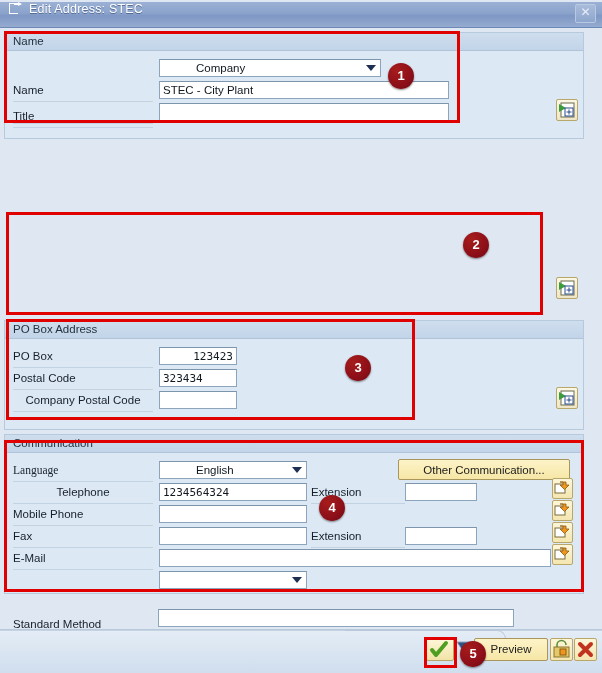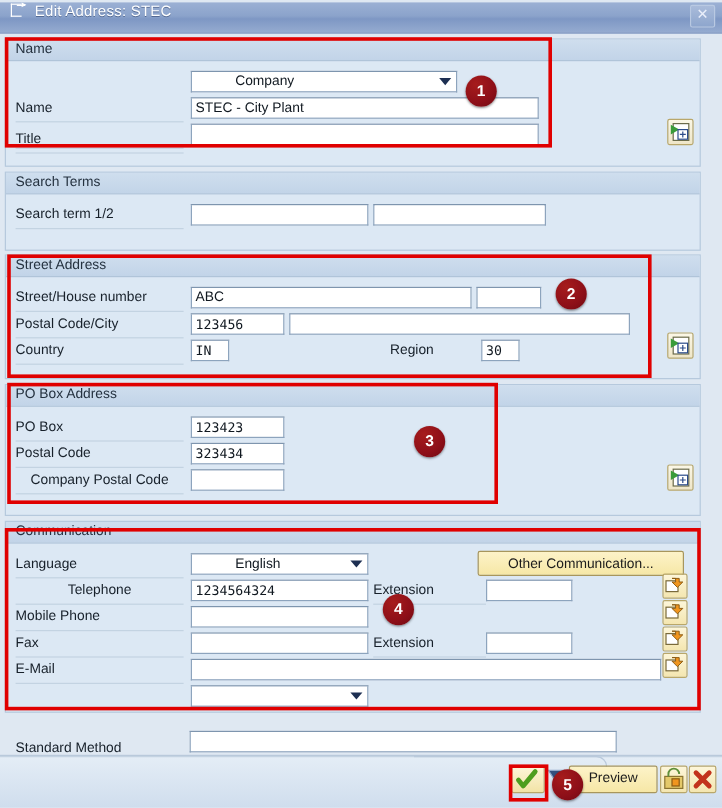--- a/index.html
+++ b/index.html
@@ -157,60 +157,35 @@
 
   <div class="iconbtn plain" style="left:556px;top:99px;width:22px;height:22px;">
     <svg width="20" height="20" viewBox="0 0 20 20">
       <rect x="4" y="3" width="13" height="14" fill="#ffffff" stroke="#6b6b4a" stroke-width="1"></rect>
       <polygon points="2,4 9,8 2,12" fill="#3a9c3a"></polygon>
       <rect x="8" y="8" width="8" height="8" fill="#ffffff" stroke="#2b4b8a" stroke-width="1"></rect>
       <path d="M12 9.5 v5 M9.5 12 h5" stroke="#2b4b8a" stroke-width="1"></path>
     </svg>
   </div>
 
-  <div class="panel" style="left:4px;top:143px;width:578px;height:64px;">
-    <div class="panel-hd">Search Terms</div>
-    <div class="panel-body">
-      <div class="lbl" style="left:8px;top:7px;width:140px;">Search term 1/2</div>
-      <div class="inp" style="left:154px;top:8px;width:148px;"></div>
-      <div class="inp" style="left:306px;top:8px;width:144px;"></div>
-    </div>
-  </div>
-
-  <div class="panel" style="left:4px;top:212px;width:578px;height:102px;">
-    <div class="panel-hd">Street Address</div>
-    <div class="panel-body">
-      <div class="lbl" style="left:8px;top:7px;width:140px;">Street/House number</div>
-      <div class="inp" style="left:154px;top:8px;width:234px;">ABC</div>
-      <div class="inp" style="left:392px;top:8px;width:54px;"></div>
-
-      <div class="lbl" style="left:8px;top:29px;width:140px;">Postal Code/City</div>
-      <div class="inp mono" style="left:154px;top:30px;width:78px;">123456</div>
-      <div class="inp" style="left:236px;top:30px;width:284px;"></div>
-
-      <div class="lbl" style="left:8px;top:51px;width:140px;">Country</div>
-      <div class="inp mono" style="left:154px;top:52px;width:32px;">IN</div>
-      <div class="lbl" style="left:190px;top:51px;width:150px;border-bottom:none;padding-left:130px;box-sizing:border-box;">Region</div>
-      <div class="inp mono" style="left:396px;top:52px;width:32px;">30</div>
-    </div>
-  </div>
+
   <div class="iconbtn plain" style="left:556px;top:277px;width:22px;height:22px;">
     <svg width="20" height="20" viewBox="0 0 20 20">
       <rect x="4" y="3" width="13" height="14" fill="#ffffff" stroke="#6b6b4a" stroke-width="1"></rect>
       <polygon points="2,4 9,8 2,12" fill="#3a9c3a"></polygon>
       <rect x="8" y="8" width="8" height="8" fill="#ffffff" stroke="#2b4b8a" stroke-width="1"></rect>
       <path d="M12 9.5 v5 M9.5 12 h5" stroke="#2b4b8a" stroke-width="1"></path>
     </svg>
   </div>
 
   <div class="panel" style="left:4px;top:320px;width:578px;height:108px;">
     <div class="panel-hd">PO Box Address</div>
     <div class="panel-body">
       <div class="lbl" style="left:8px;top:7px;width:140px;">PO Box</div>
-      <div class="inp mono" style="left:154px;top:8px;width:78px;">123423</div>
+      <div class="inp mono" style="left:154px;top:8px;width:78px;text-align:right;">123423</div>
 
       <div class="lbl" style="left:8px;top:29px;width:140px;">Postal Code</div>
       <div class="inp mono" style="left:154px;top:30px;width:78px;">323434</div>
 
       <div class="lbl" style="left:8px;top:51px;width:140px;text-align:center;">Company Postal Code</div>
       <div class="inp mono" style="left:154px;top:52px;width:78px;"></div>
     </div>
   </div>
   <div class="iconbtn plain" style="left:556px;top:387px;width:22px;height:22px;">
     <svg width="20" height="20" viewBox="0 0 20 20">
@@ -218,21 +193,21 @@
       <polygon points="2,4 9,8 2,12" fill="#3a9c3a"></polygon>
       <rect x="8" y="8" width="8" height="8" fill="#ffffff" stroke="#2b4b8a" stroke-width="1"></rect>
       <path d="M12 9.5 v5 M9.5 12 h5" stroke="#2b4b8a" stroke-width="1"></path>
     </svg>
   </div>
 
   <div class="panel" style="left:4px;top:434px;width:578px;height:158px;">
     <div class="panel-hd">Communication</div>
     <div class="panel-body">
 
-      <div class="lbl" style="left:8px;top:7px;width:140px;">Language</div>
+      <div class="lbl" style="left:8px;top:7px;width:140px;font-family:Liberation Serif, serif;">Language</div>
       <div class="inp sel" style="left:154px;top:8px;width:148px;">English</div>
       <span class="caret" style="left:287px;top:14px;"></span>
       <div class="btn" style="left:393px;top:6px;width:172px;height:21px;">Other Communication...</div>
 
       <div class="lbl" style="left:8px;top:29px;width:140px;text-align:center;">Telephone</div>
       <div class="inp mono" style="left:154px;top:30px;width:148px;">1234564324</div>
       <div class="lbl" style="left:306px;top:29px;width:94px;">Extension</div>
       <div class="inp" style="left:400px;top:30px;width:72px;"></div>
 
       <div class="lbl" style="left:8px;top:51px;width:140px;">Mobile Phone</div>

